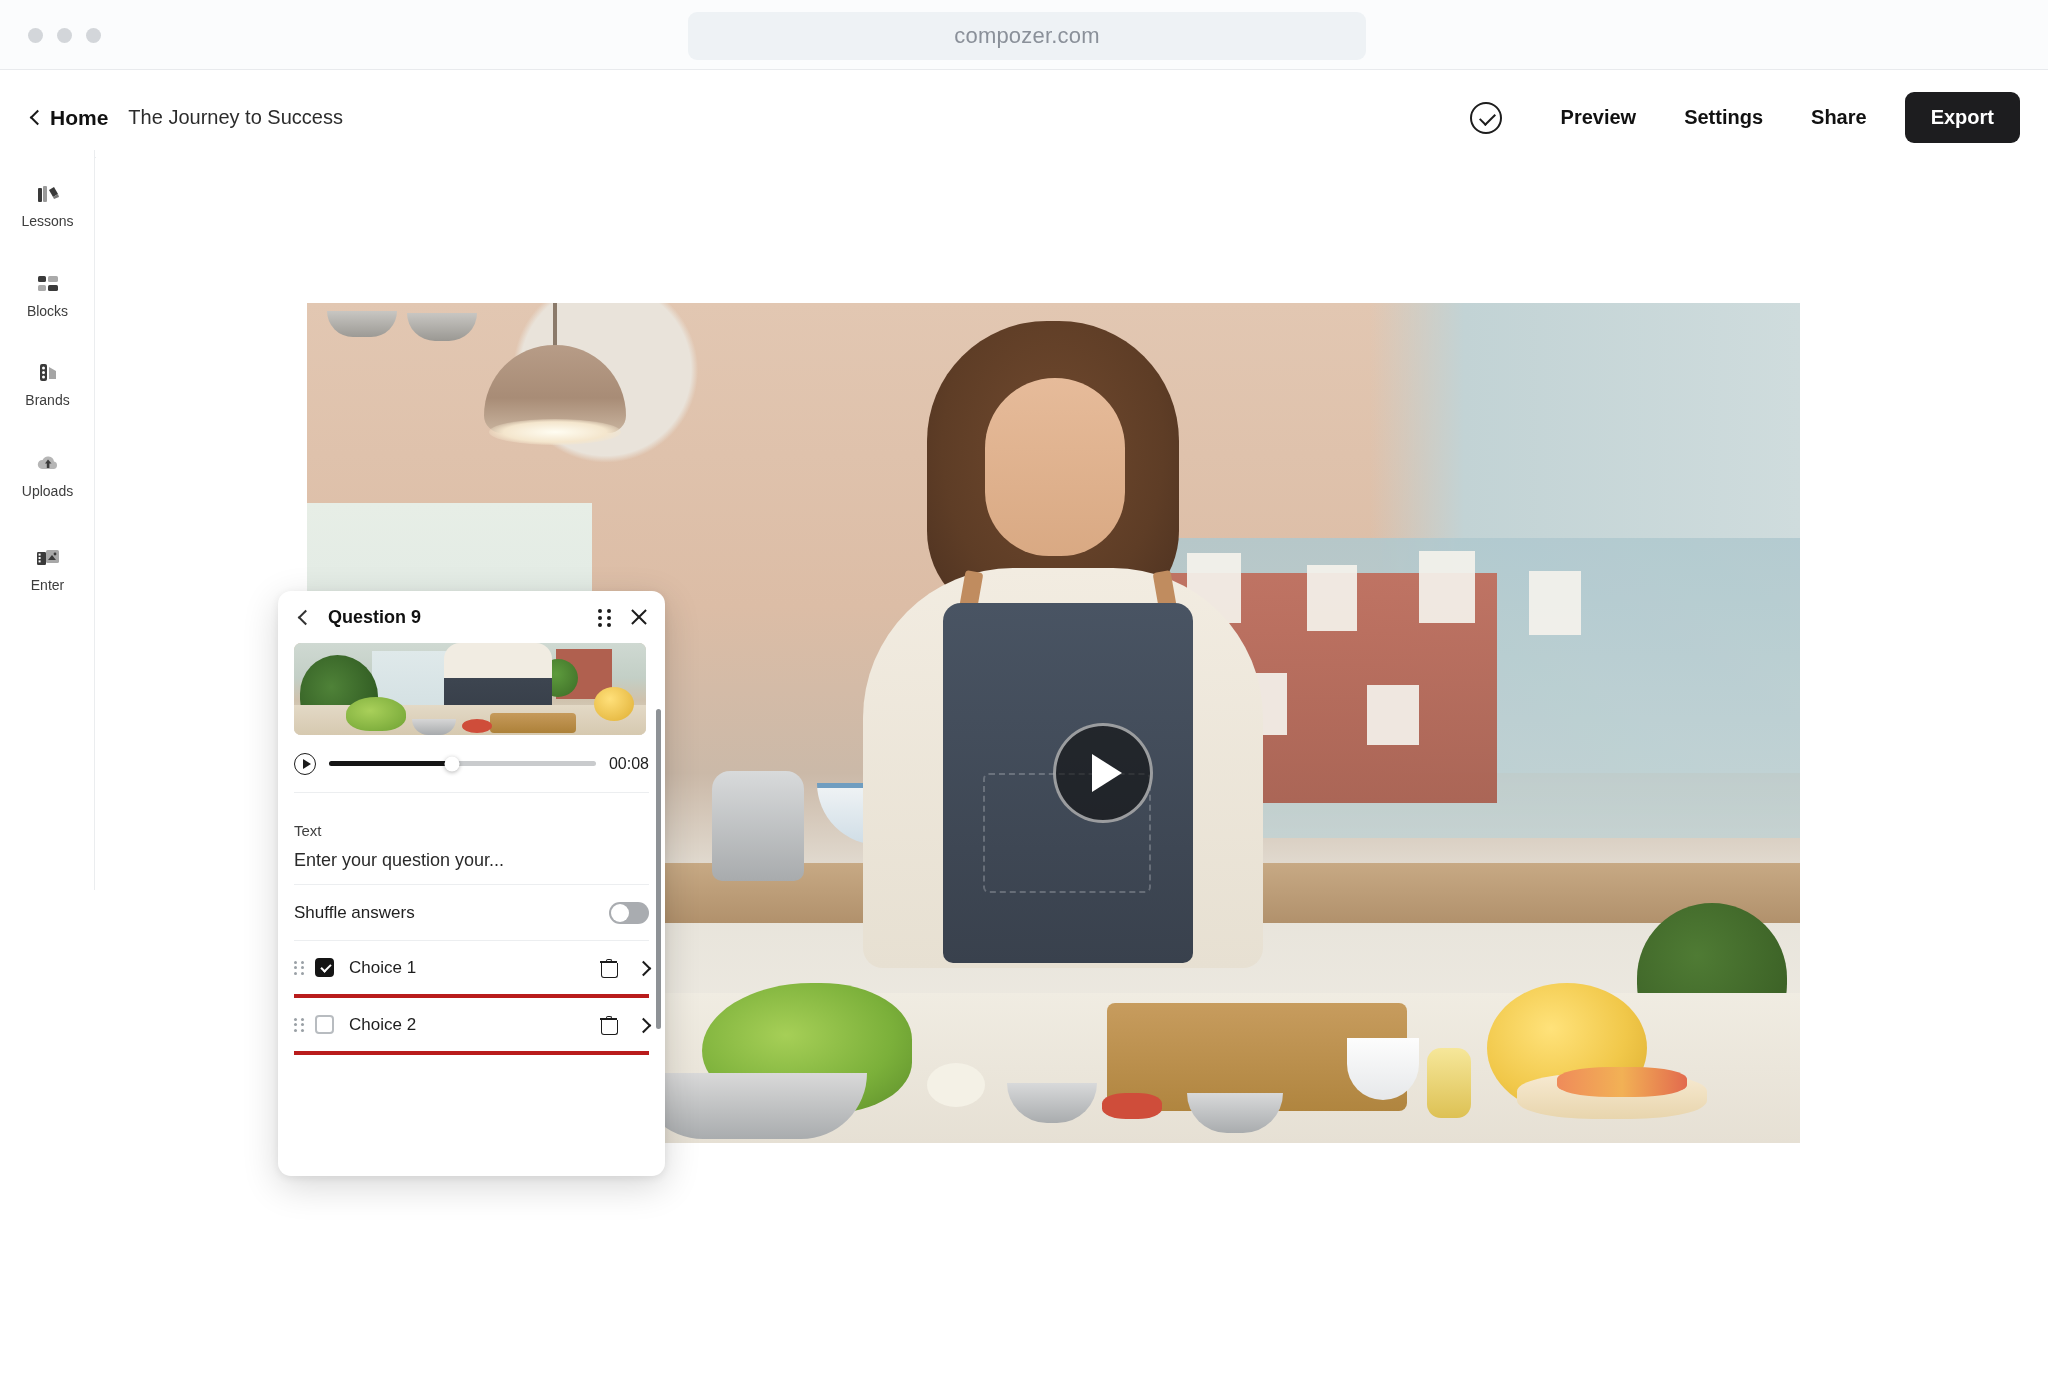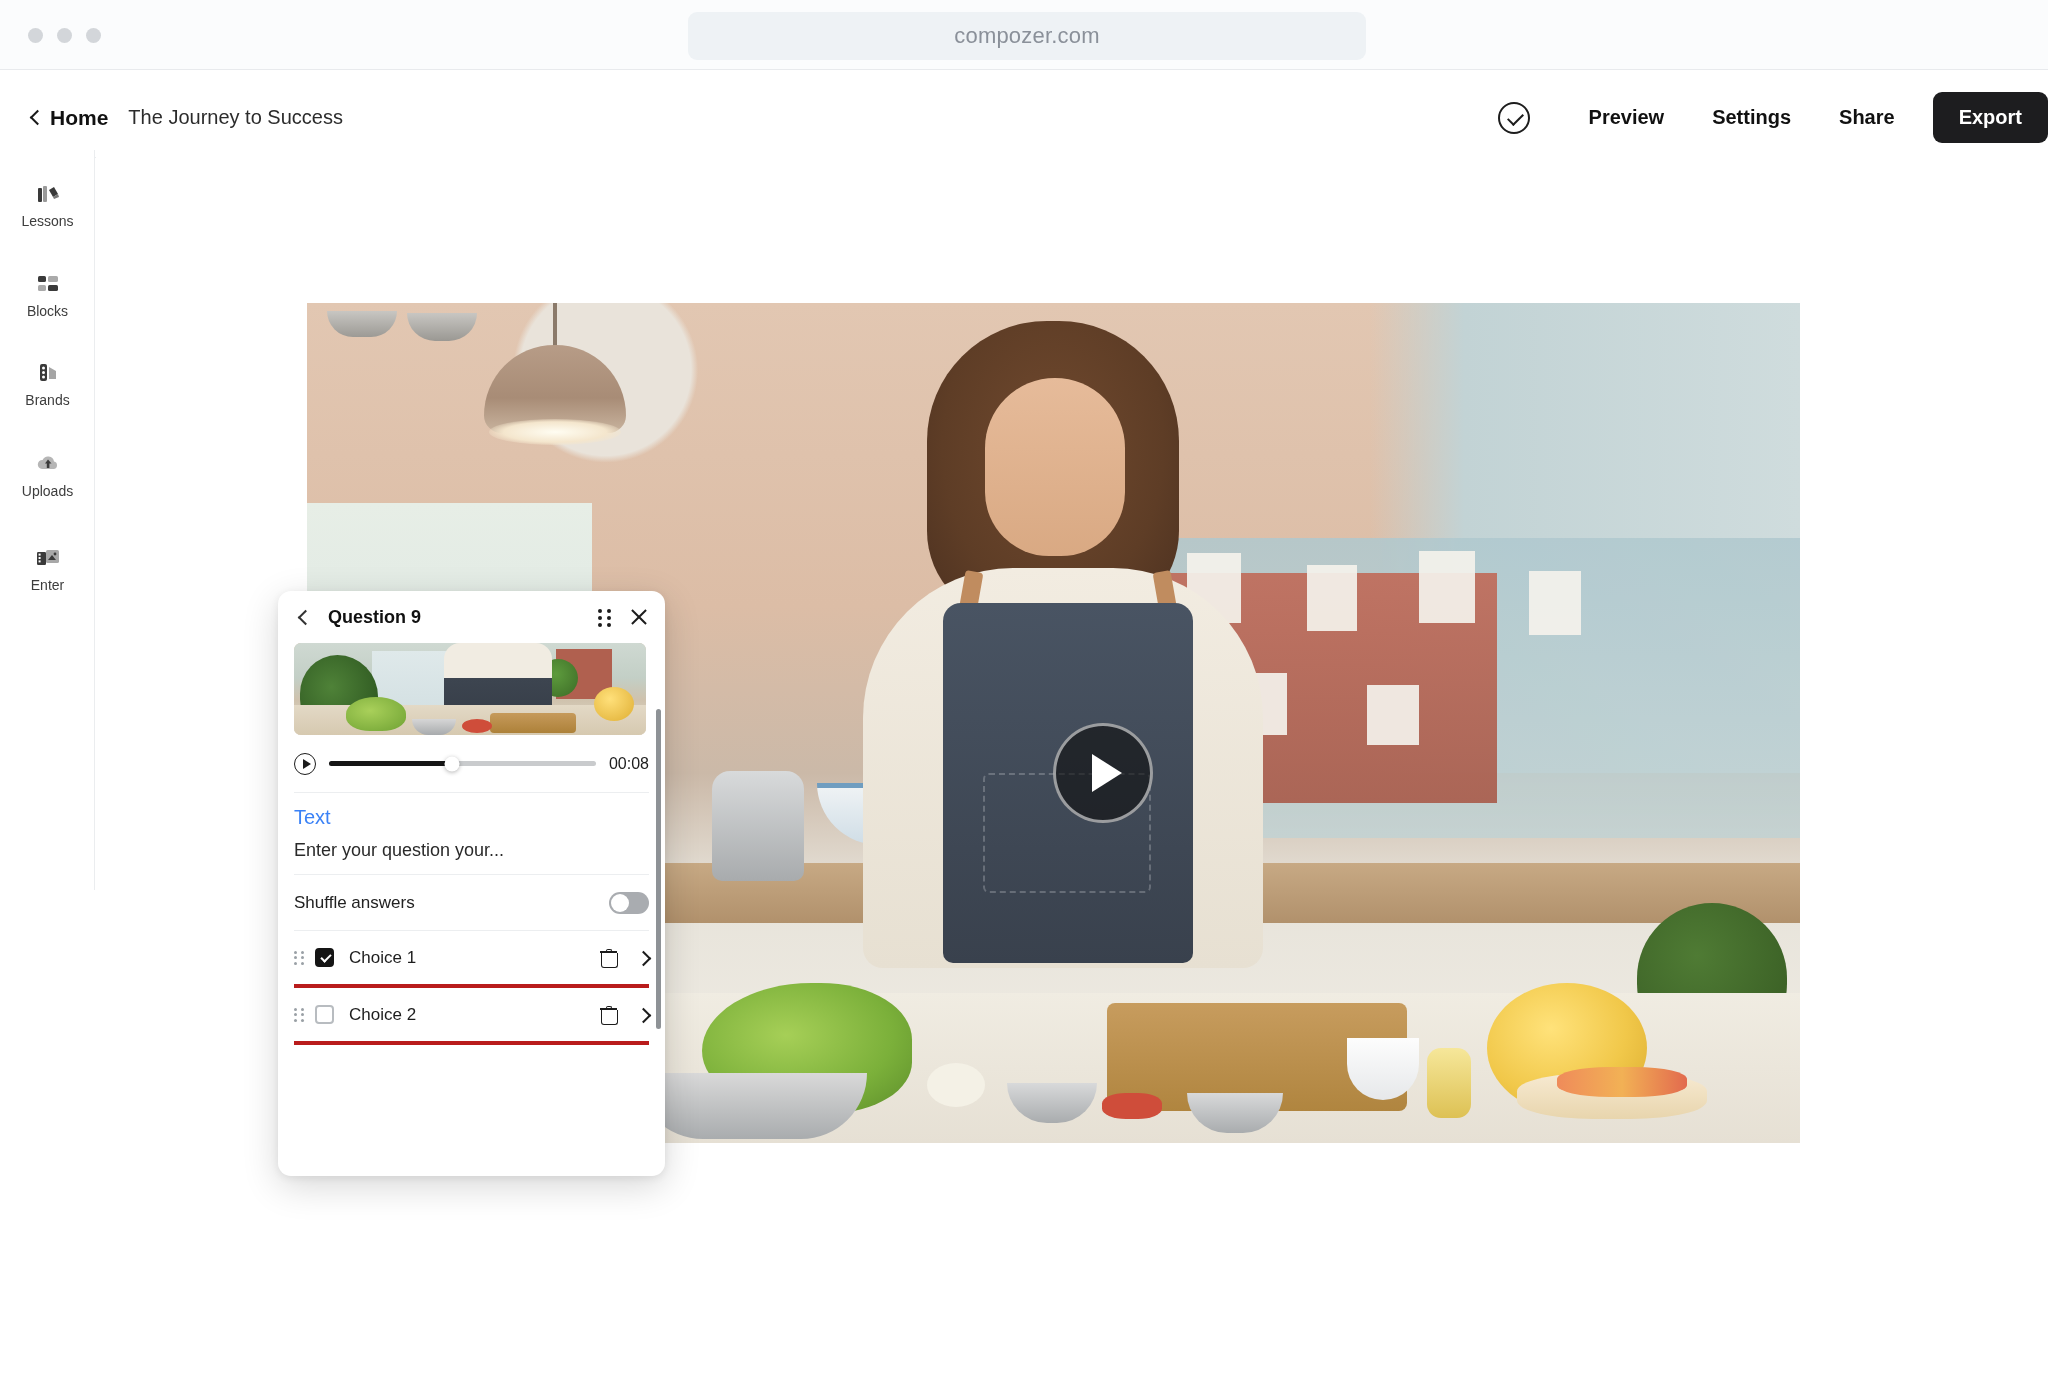--- a/index.html
+++ b/index.html
@@ -76,20 +76,21 @@
     font-size: 21px; font-weight: 700; color: #111111;
   }
   .doc-title {
     margin-left: 20px;
     font-size: 20px; font-weight: 400; color: #2c2c2c;
   }
   .header-right {
     margin-left: auto;
     display: flex; align-items: center;
     gap: 0px;
+    padding-right: 28px;
   }
   .check-circle {
     width: 32px; height: 32px;
     border: 2px solid #1d1d1d;
     border-radius: 50%;
     position: relative;
     margin-right: 35px;
     cursor: pointer;
   }
   .check-circle::after {
@@ -532,22 +533,23 @@
   .scrub-time {
     font-size: 16px; color: #1d1d1d;
     flex: 0 0 auto;
   }
 
   .field-row {
     padding: 13px 0 13px;
     border-bottom: 1px solid #eceef0;
   }
   .field-label {
-    font-size: 20px; color: #3b82f6;
+    font-size: 15px; color: #404040;
     margin-bottom: 11px;
+    margin-top: 16px;
   }
   .field-placeholder {
     font-size: 18px; color: #2a2a2a;
   }
 
   .toggle-row {
     display: flex; align-items: center;
     height: 56px;
     border-bottom: 1px solid #eceef0;
   }

